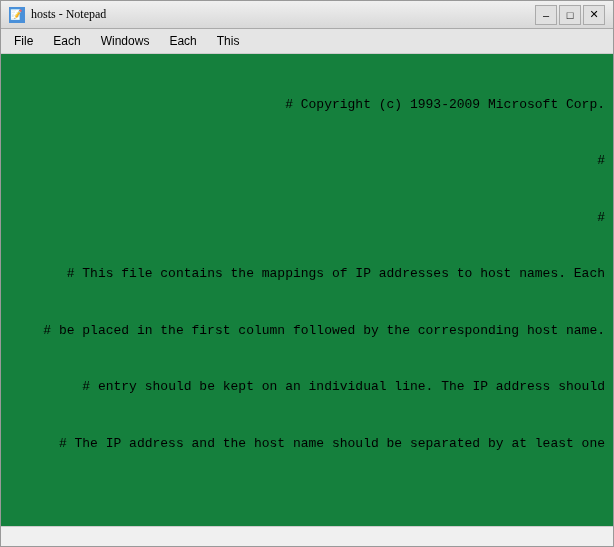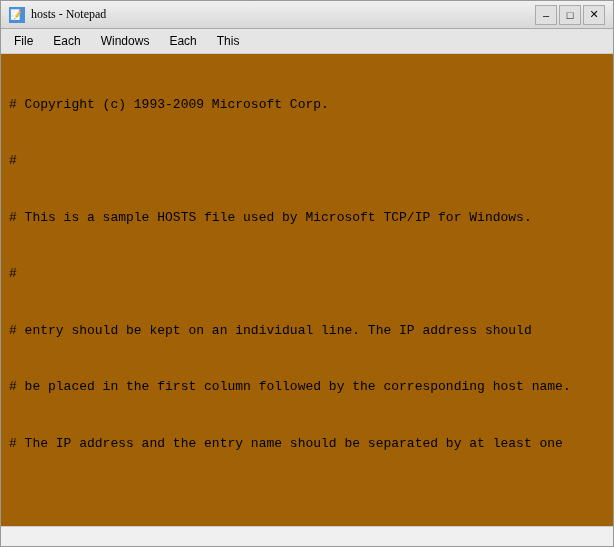--- a/index.html
+++ b/index.html
@@ -87,25 +87,26 @@
     .menu-item {
       padding: 2px 8px;
       font-family: 'Segoe UI', Arial, sans-serif;
       font-size: 12px;
       cursor: pointer;
       border: 1px solid transparent;
     }
 
     .editor-area {
       flex: 1;
-      background: #a16207;
+      background: #15803d;
       overflow: hidden;
       padding: 4px 8px;
       display: flex;
       flex-direction: column;
+      text-align: right;
     }
 
     .text-content {
       font-family: 'Courier New', Courier, monospace;
       font-size: 13px;
       line-height: 1.45;
       white-space: pre;
       color: #000000;
     }
 
@@ -148,25 +149,25 @@
       <div class="menu-item">Each</div>
       <div class="menu-item">Windows</div>
       <div class="menu-item">Each</div>
       <div class="menu-item">This</div>
     </div>
 
   <div class="editor-area">
     <div class="text-content">
       <span class="line"># Copyright (c) 1993-2009 Microsoft Corp.</span>
       <span class="line">#</span>
-      <span class="line"># This is a sample HOSTS file used by Microsoft TCP/IP for Windows.</span>
       <span class="line">#</span>
+      <span class="line"># This file contains the mappings of IP addresses to host names. Each</span>
+      <span class="line"># be placed in the first column followed by the corresponding host name.</span>
       <span class="line"># entry should be kept on an individual line. The IP address should</span>
-      <span class="line"># be placed in the first column followed by the corresponding host name.</span>
-      <span class="line"># The IP address and the entry name should be separated by at least one</span>
+      <span class="line"># The IP address and the host name should be separated by at least one</span>
       
       
       
       
       
       
       
       
       
       

